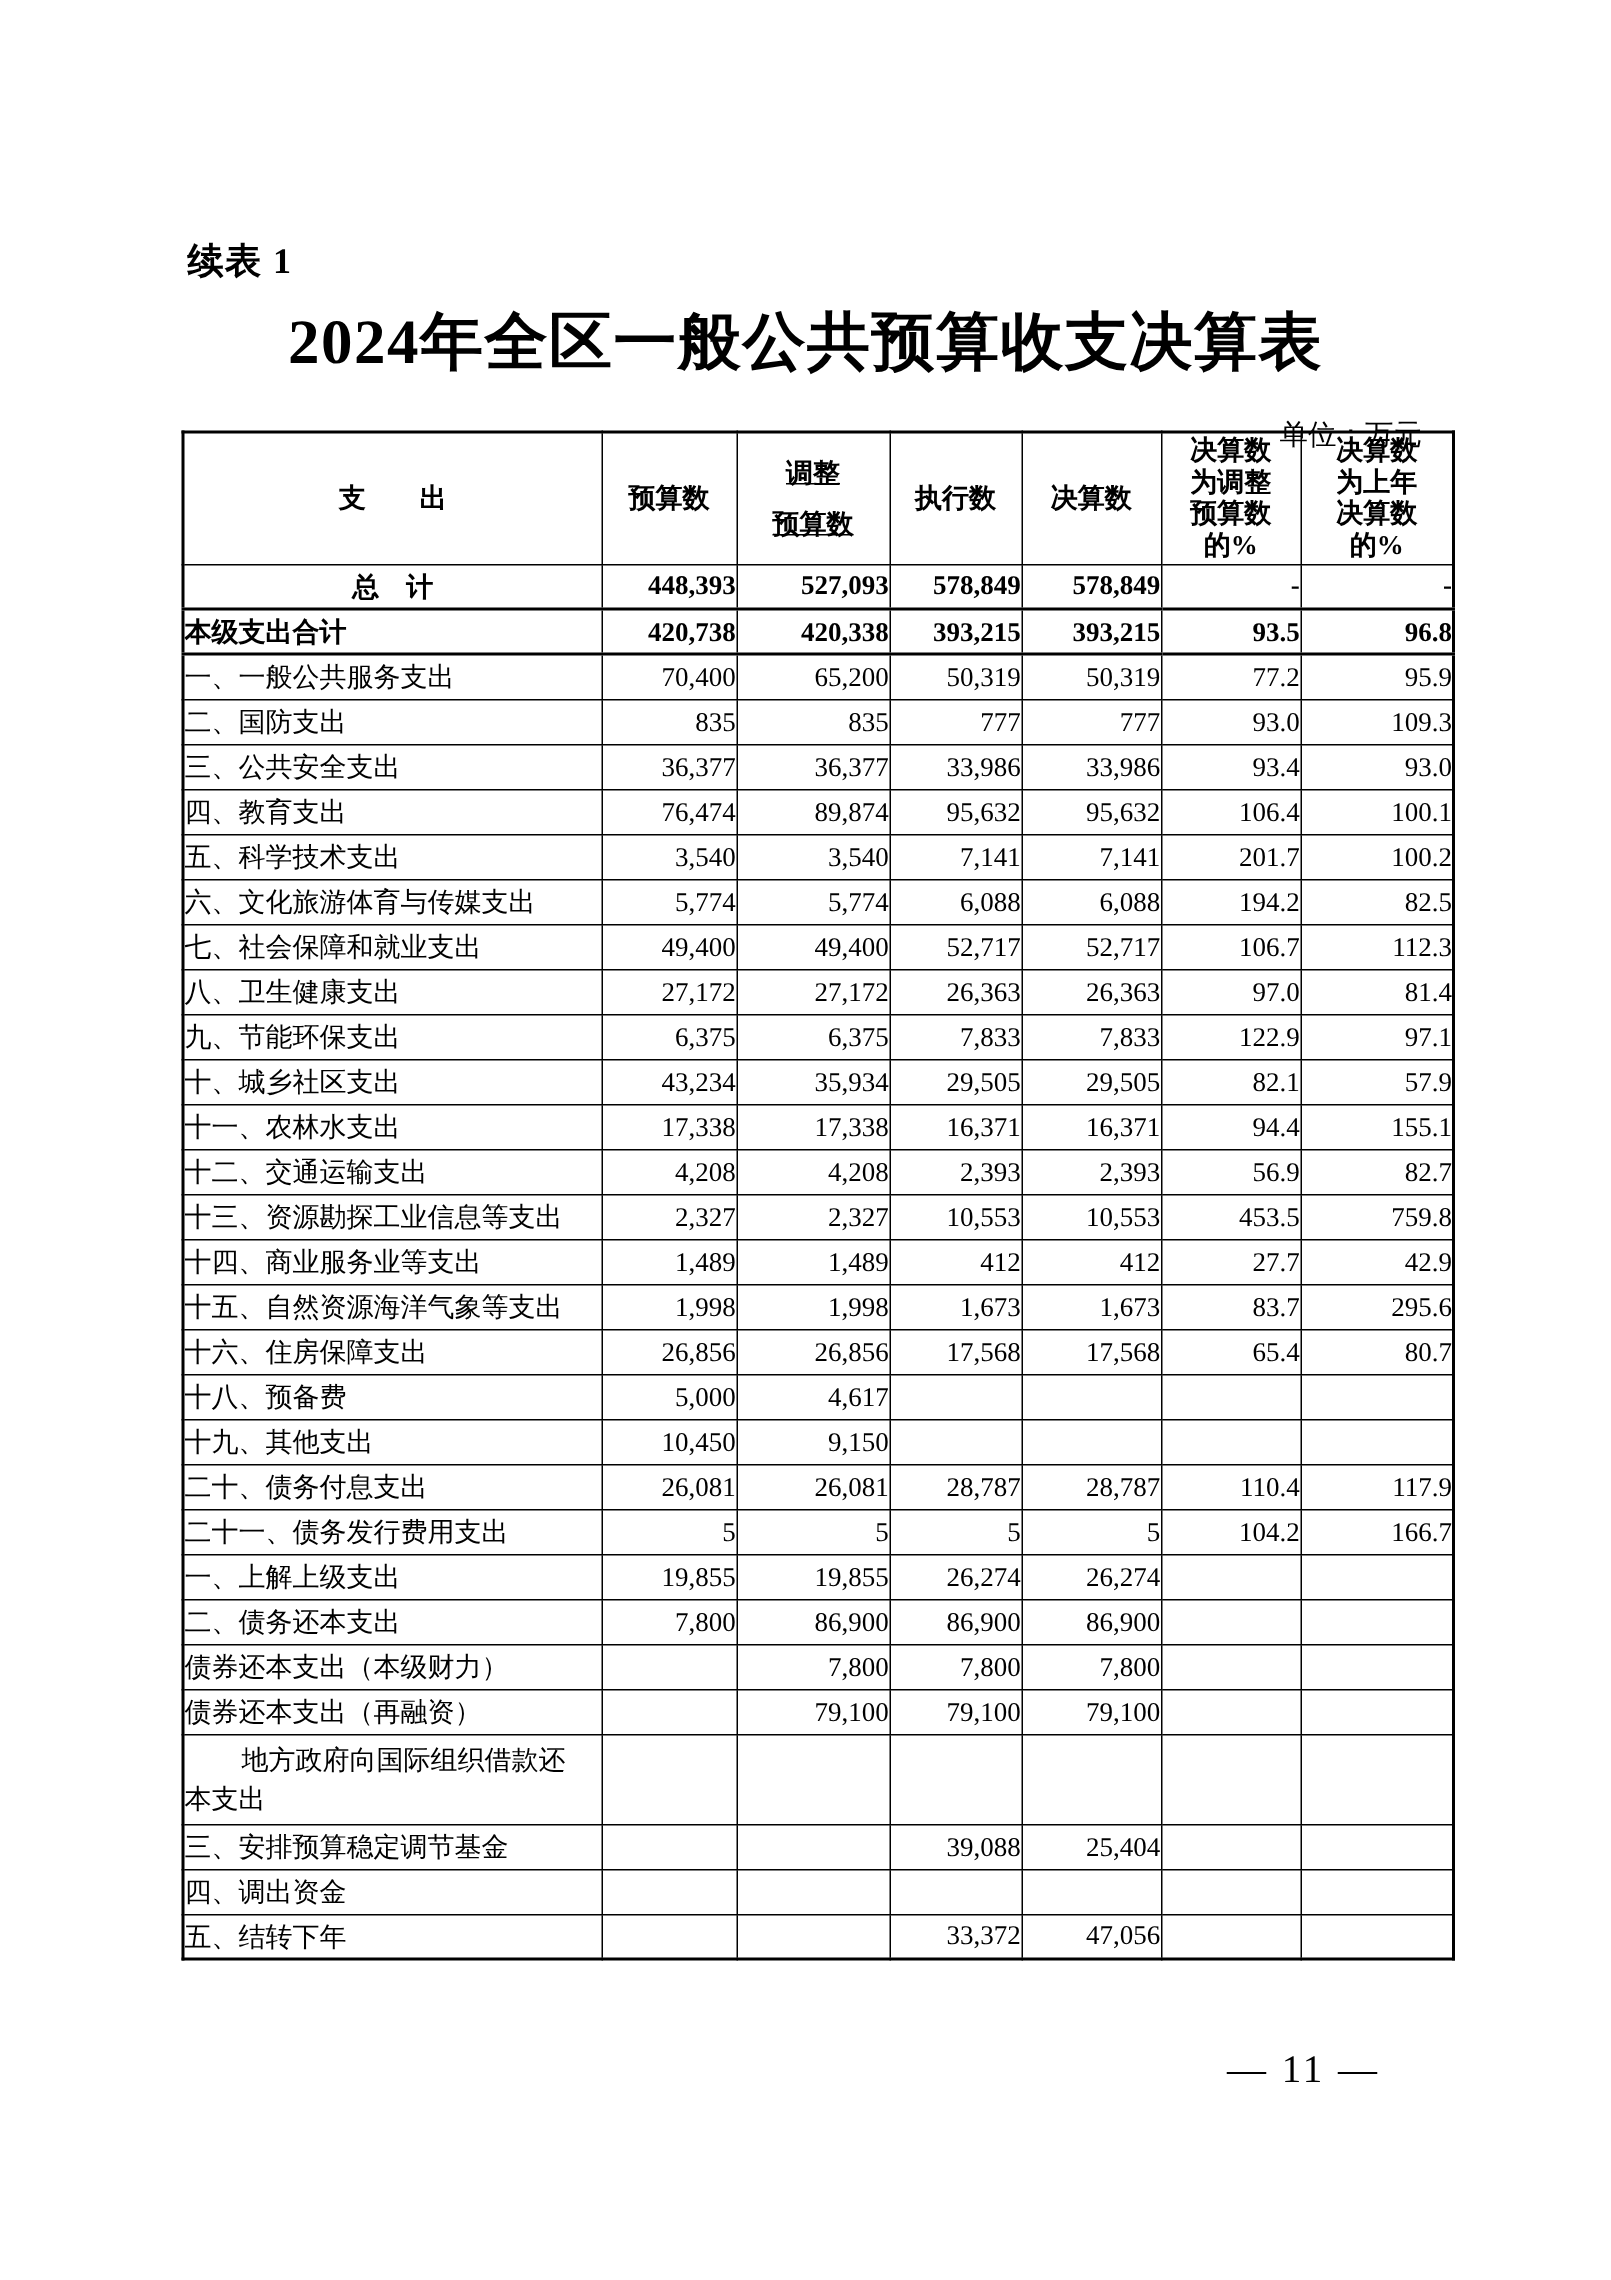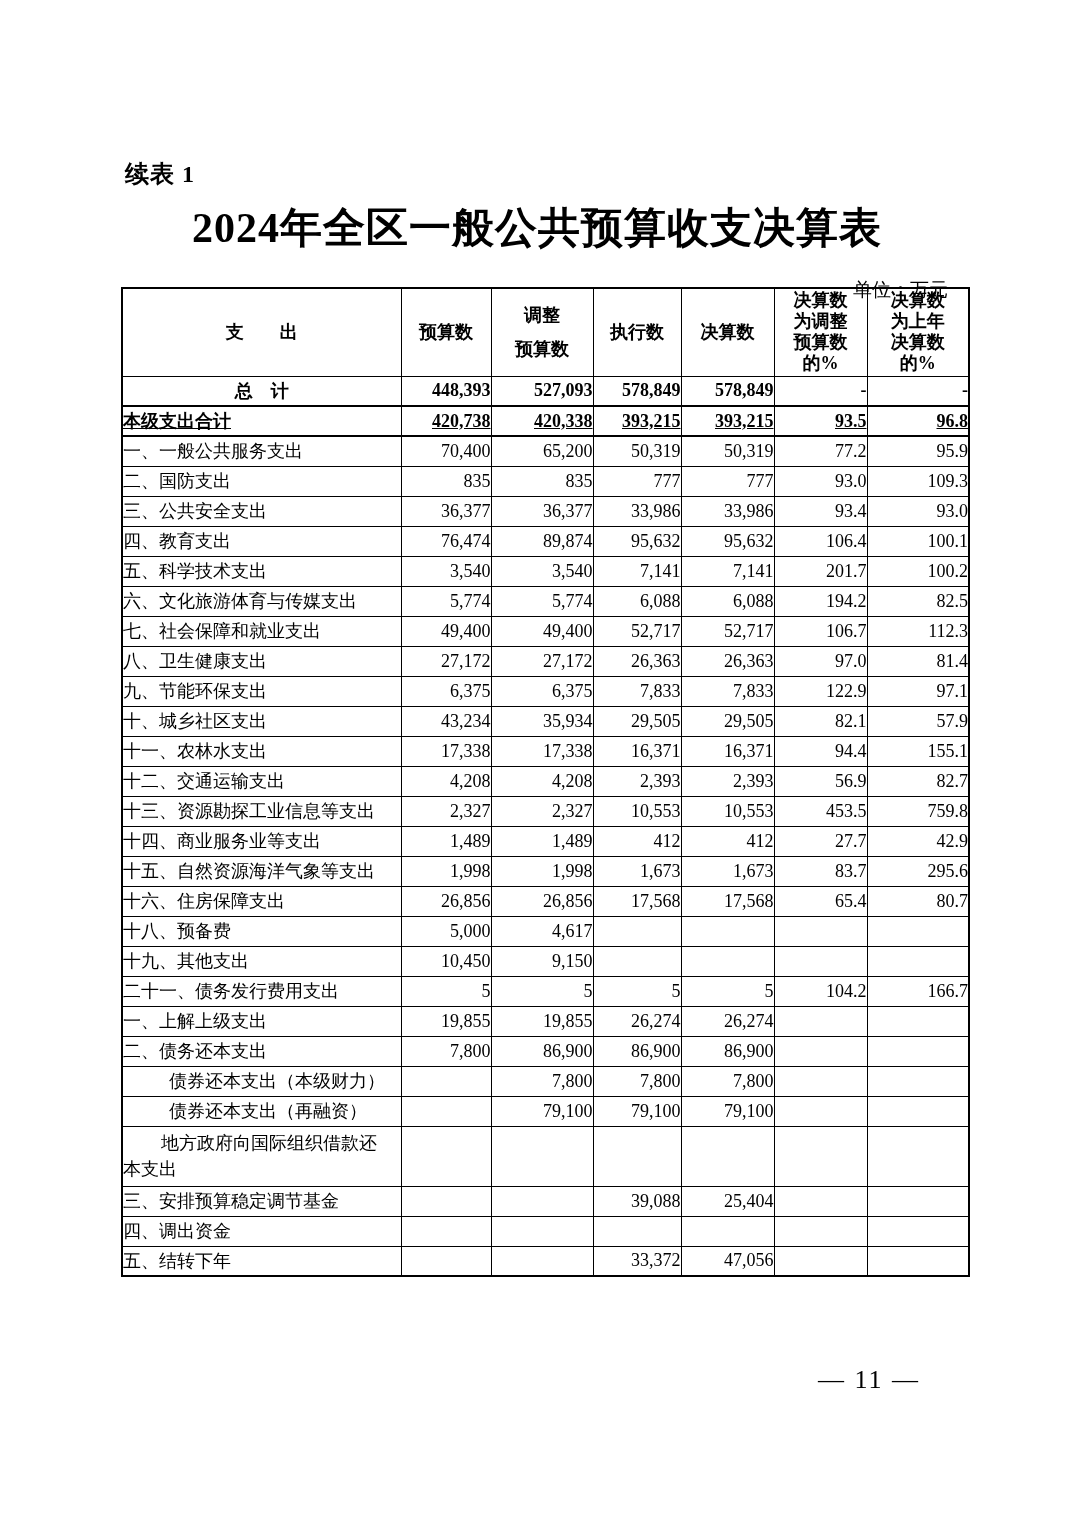--- a/index.html
+++ b/index.html
@@ -55,42 +55,42 @@
   }
   table.budget thead tr { height: 88px; }
   table.budget thead th {
     font-weight: bold;
     text-align: center;
     vertical-align: middle;
     white-space: pre-line;
     line-height: 21px;
     border-bottom-width: 1px;
   }
-  table.budget thead th.col-adj { line-height: 34px; }
+  table.budget thead th.col-adj { line-height: 34px; text-decoration: underline; }
   table.budget tbody tr { height: 30px; }
   table.budget tbody tr.row-hang { height: 60px; }
   td.label {
     text-align: left;
     padding-left: 8px;
     padding-right: 2px;
     vertical-align: middle;
     white-space: nowrap;
     margin-left: 16px;
   }
   td.num {
     text-align: right;
     padding-right: 9px;
     vertical-align: middle;
   }
   tr.row-total { font-weight: bold; }
   tr.row-total td.label { text-align: center; padding-left: 0; }
-  tr.row-bold { font-weight: bold; text-decoration: underline; }
+  tr.row-bold { font-weight: bold; }
   tr.row-total td { border-bottom-width: 2px; }
   tr.row-bold td { border-top-width: 2px; border-bottom-width: 2px; }
-  tr.row-indent td.label { padding-left: 46px; }
+  tr.row-indent td.label { }
   tr.row-hang td.label {
     white-space: normal;
     word-break: break-all;
     text-indent: 38px;
     line-height: 26px;
     padding-right: 6px;
   }
   .pageno {
     position: absolute;
     left: 818px; top: 1365px;
@@ -313,20 +313,29 @@
         <tr class="row-normal">
           <td class="label">十九、其他支出</td>
           <td class="num">10,450</td>
           <td class="num">9,150</td>
           <td class="num"></td>
           <td class="num"></td>
           <td class="num"></td>
           <td class="num"></td>
         </tr>
         <tr class="row-normal">
+          <td class="label">二十、债务付息支出</td>
+          <td class="num">26,081</td>
+          <td class="num">26,081</td>
+          <td class="num">28,787</td>
+          <td class="num">28,787</td>
+          <td class="num">110.4</td>
+          <td class="num">117.9</td>
+        </tr>
+        <tr class="row-normal">
           <td class="label">二十一、债务发行费用支出</td>
           <td class="num">5</td>
           <td class="num">5</td>
           <td class="num">5</td>
           <td class="num">5</td>
           <td class="num">104.2</td>
           <td class="num">166.7</td>
         </tr>
         <tr class="row-normal">
           <td class="label">一、上解上级支出</td>

